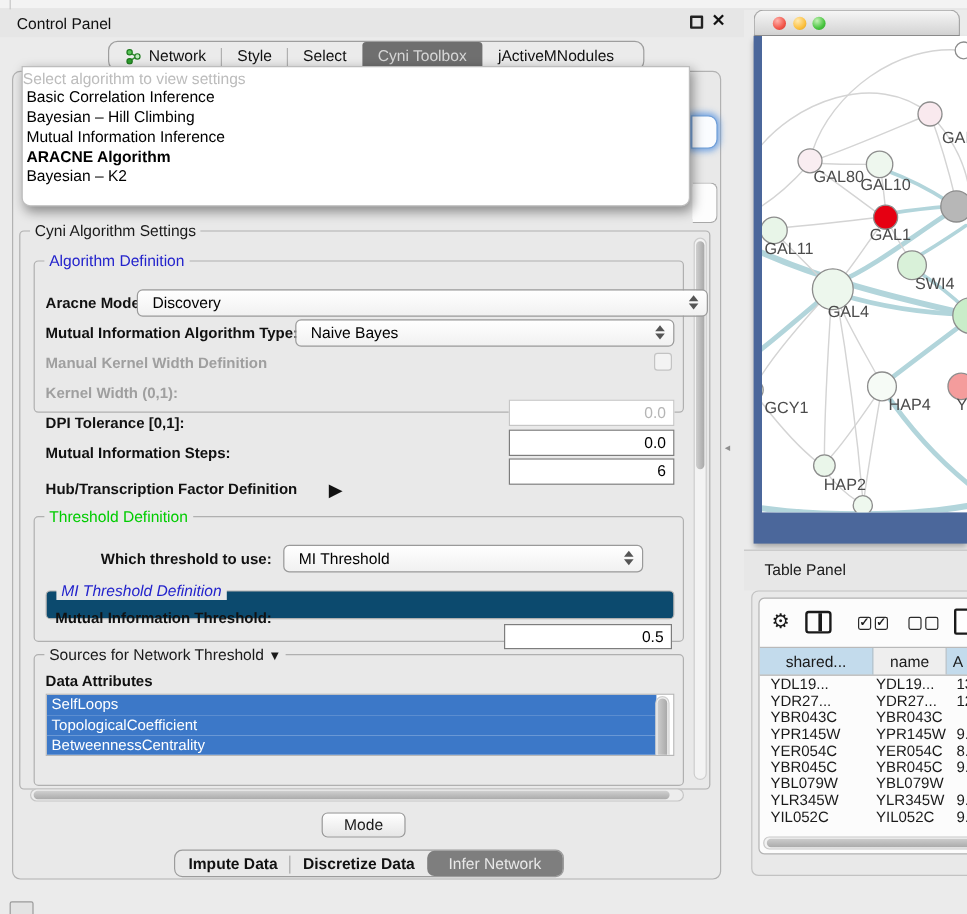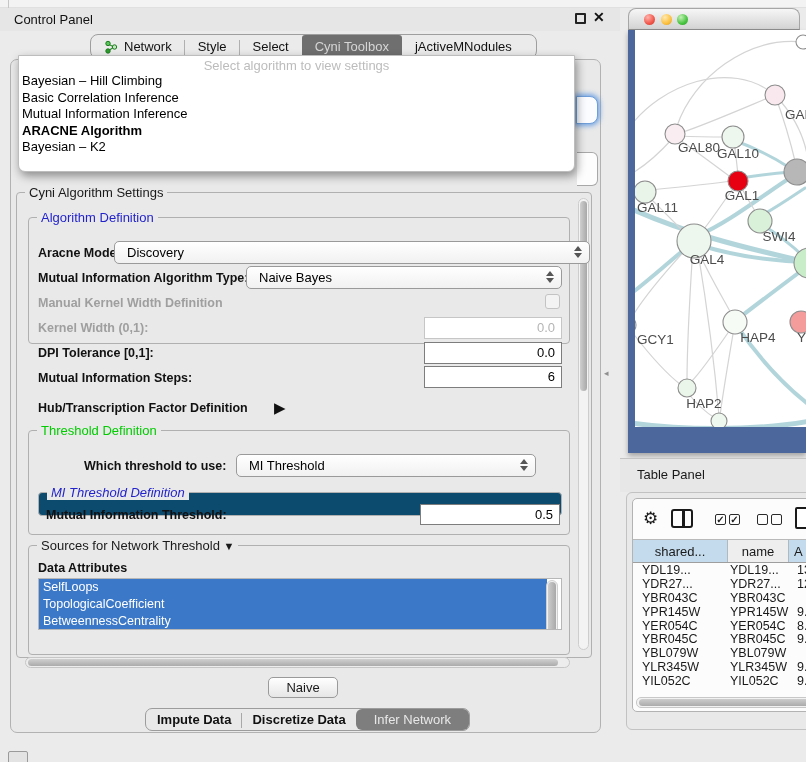--- a/index.html
+++ b/index.html
@@ -25,21 +25,21 @@
   .cp-content { left:10px; top:59px; width:591px; height:674px; border:1px solid #b2b2b2; border-radius:7px; background:#e9e9e9; }
 
   
   .peek-combo { left:576px; top:96px; width:22px; height:28px; border:1px solid #6f9ed8; border-radius:0 8px 8px 0;
                 background:#fafcff; box-shadow:0 0 5px 2px rgba(88,148,225,.8); }
   .peek-box { left:577px; top:152px; width:21px; height:34px; border:1px solid #a8a8a8; border-left:none; border-radius:0 6px 6px 0; background:#fdfdfd; }
 
   
   .algo-popup { left:18px; top:55px; width:557px; height:117px; background:#ffffff; border:1px solid #bdbdbd;
                 border-radius:0 0 7px 7px; box-shadow:2px 4px 10px rgba(0,0,0,.40); z-index:30; overflow:hidden; }
-  .algo-placeholder { height:17px; text-align:center; color:#bcbcbc; font-size:13px; padding-top:2px; }
+  .algo-placeholder { height:17px; color:#bcbcbc; font-size:13px; padding-top:2px; }
   .algo-item { height:16.6px; font-size:13px; padding-left:3px; color:#000; line-height:16.6px; }
   .algo-item.bold { font-weight:bold; }
 
   
   .group { position:absolute; border:1px solid #b0b0b0; border-radius:4px; }
   .group-title { position:absolute; top:-8px; left:8px; background:#e9e9e9; padding:0 4px; font-size:13px; white-space:nowrap; }
   .t-black { color:#1a1a1a; }
   .t-blue  { color:#2323cc; }
   .t-green { color:#00cc00; }
 
@@ -48,21 +48,21 @@
 
   .combo { position:absolute; height:23px; border:1px solid #9a9a9a; border-radius:5px;
            background:linear-gradient(#ffffff,#f1f1f1); font-size:13px; display:flex; align-items:center;
            padding-left:12px; color:#000; }
   .combo .arrows { position:absolute; right:7px; top:4px; display:flex; flex-direction:column; gap:2px; }
   .combo .arrows i { width:0; height:0; border-left:4px solid transparent; border-right:4px solid transparent; display:block; }
   .combo .arrows i.up { border-bottom:5px solid #555; }
   .combo .arrows i.dn { border-top:5px solid #555; }
 
   .field { position:absolute; height:22px; background:#fff; border:1px solid #7d7d7d; font-size:13px;
-           text-align:right; padding:2px 6px 0 0; color:#000; }
+           text-align:right; padding:2px 6px 0 0; color:#000;margin-top:16px; }
   .field.dis { border:1px solid #c6c6c6; color:#b5b5b5; }
   .checkbox { position:absolute; width:15px; height:15px; border:1px solid #c3c3c3; border-radius:3px; background:#f3f3f3; }
 
   .tri-right { display:inline-block; color:#111; font-size:13px; }
 
   
   .attr-list { left:38px; top:578px; width:524px; height:52px; background:#fff; border:1px solid #b7b7b7; overflow:hidden; }
   .attr-item { height:17px; line-height:17px; background:#3c78c8; color:#fff; font-size:12.5px; padding-left:4px; width:508px; }
   .attr-vscroll { position:absolute; right:3px; top:1px; width:12px; height:68px; background:#f1f1f1; border:1px solid #d0d0d0; border-radius:6px; }
   .attr-vthumb { position:absolute; left:1px; top:1px; width:8px; height:63px; background:linear-gradient(90deg,#cdcdcd,#a9a9a9); border-radius:4px; }
@@ -160,22 +160,22 @@
   </div>
 </div>
 
 <div class="abs cp-content"></div>
 
 <div class="abs peek-combo"></div>
 <div class="abs peek-box"></div>
 
 <div class="abs algo-popup">
   <div class="algo-placeholder">Select algorithm to view settings</div>
+  <div class="algo-item">Basic Correlation Inference</div>
   <div class="algo-item">Bayesian – Hill Climbing</div>
-  <div class="algo-item">Basic Correlation Inference</div>
   <div class="algo-item">Mutual Information Inference</div>
   <div class="algo-item bold">ARACNE Algorithm</div>
   <div class="algo-item">Bayesian – K2</div>
 </div>
 
 <div class="group" style="left:16px; top:192px; width:576px; height:466px;">
   <span class="group-title t-black">Cyni Algorithm Settings</span>
 </div>
 <div class="abs vscroll-main">
     <span class="vthumb-main"></span>
@@ -238,21 +238,21 @@
   <div class="attr-item">TopologicalCoefficient</div>
   <div class="attr-item">BetweennessCentrality</div>
   <div class="attr-vscroll">
       <span class="attr-vthumb"></span>
     </div>
 </div>
 <div class="hscroll" style="left:25px; top:657px; width:545px; height:11px;">
   <span class="hthumb" style="left:2px; top:1px; width:530px; height:7px;"></span>
 </div>
 
-<div class="abs apply-btn">Naive</div>
+<div class="abs apply-btn">Mode</div>
 
 <div class="abs bottom-tabs">
   <div class="btab" style="width:97px;">
     <span>Impute Data</span>
       <i class="sep"></i>
   </div>
   <div class="btab" style="width:114px;">
     <span>Discretize Data</span>
   </div>
   <div class="btab selected" style="width:114px;">

